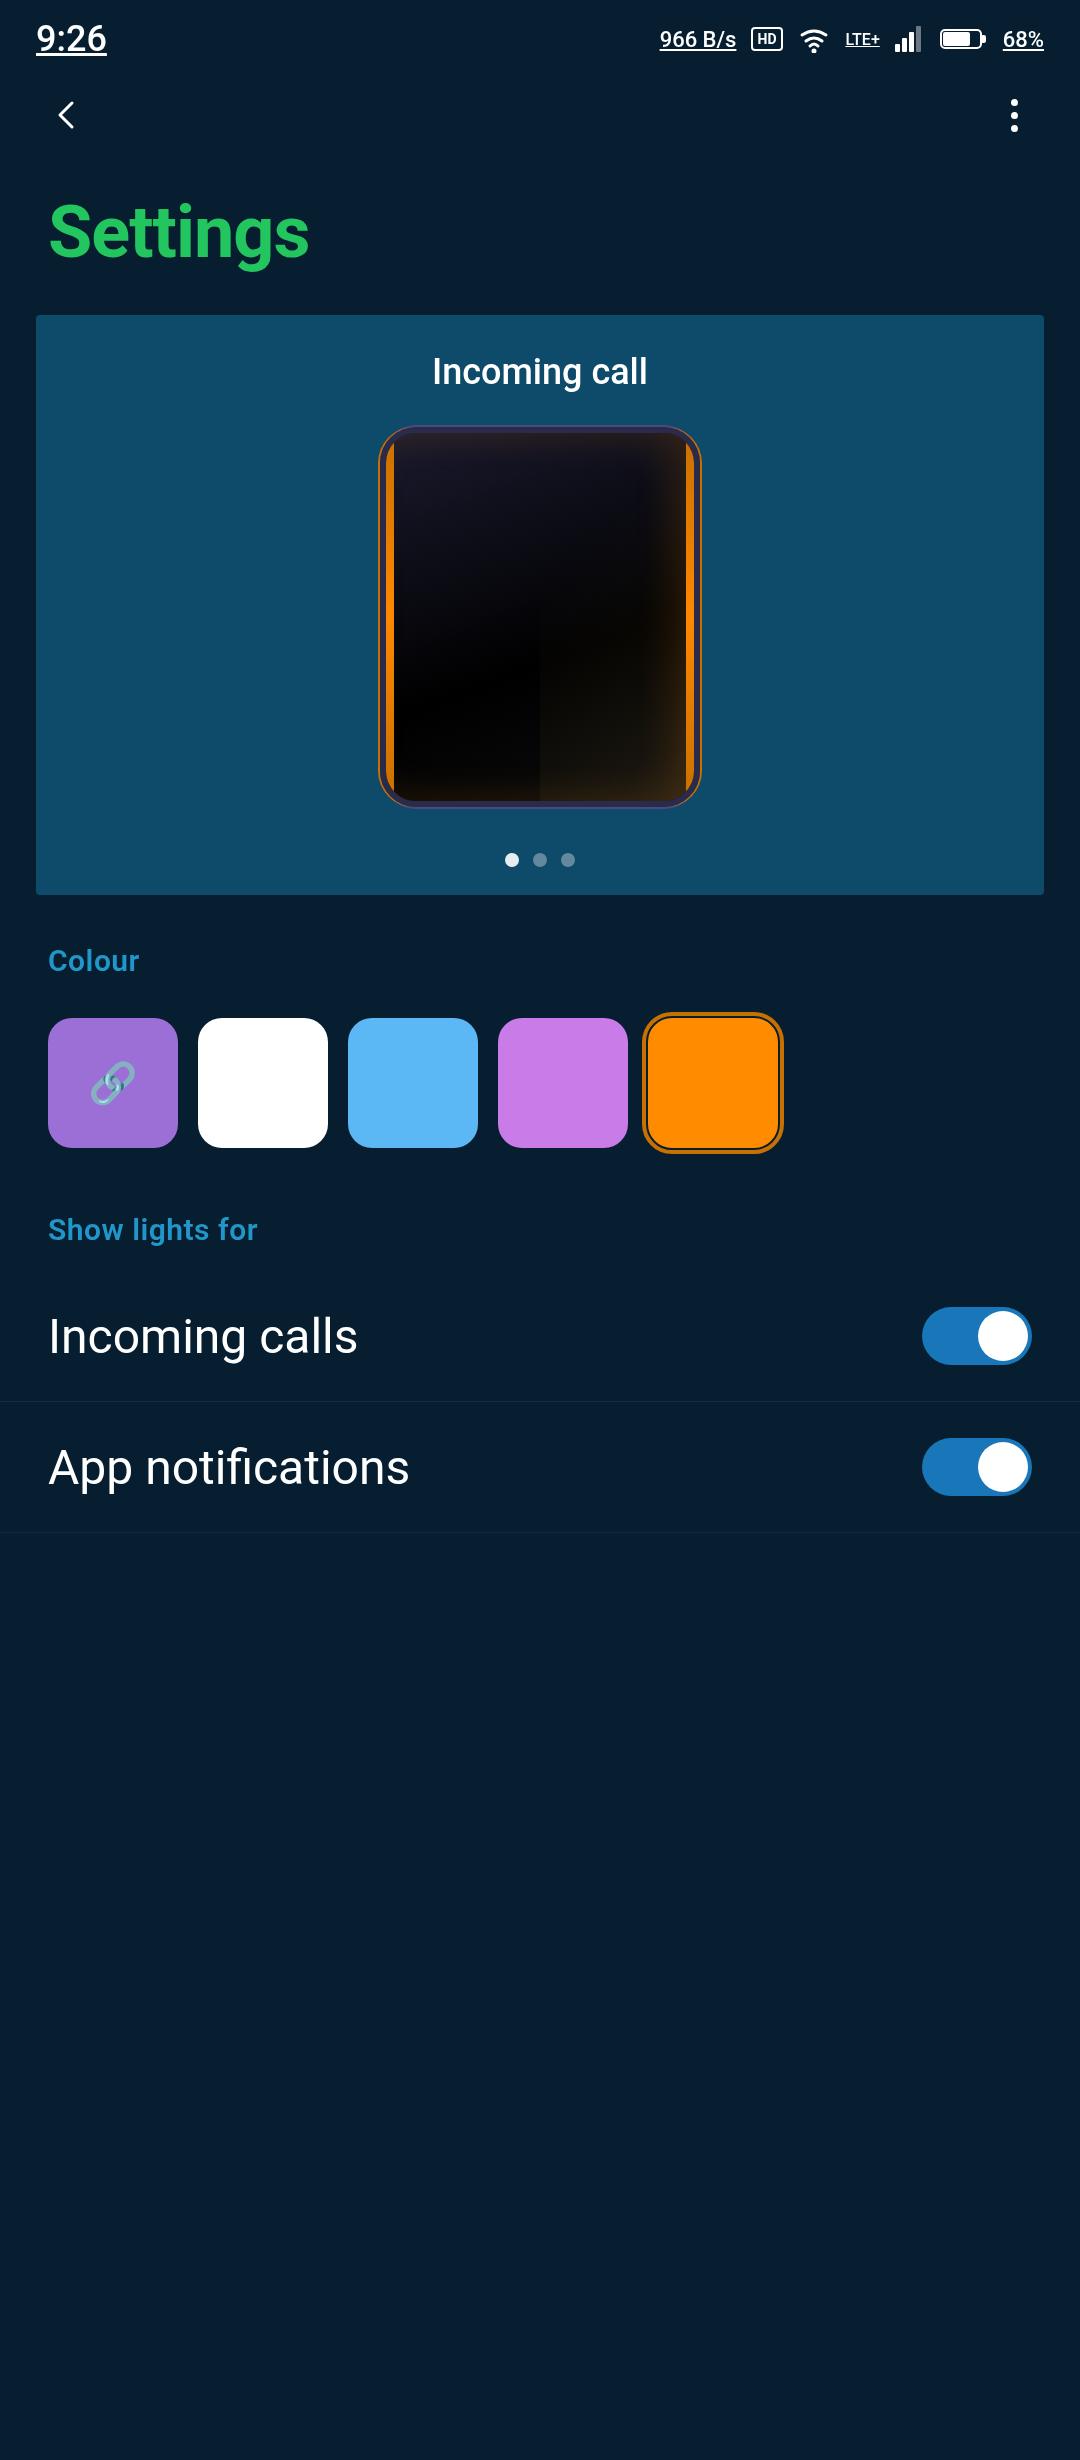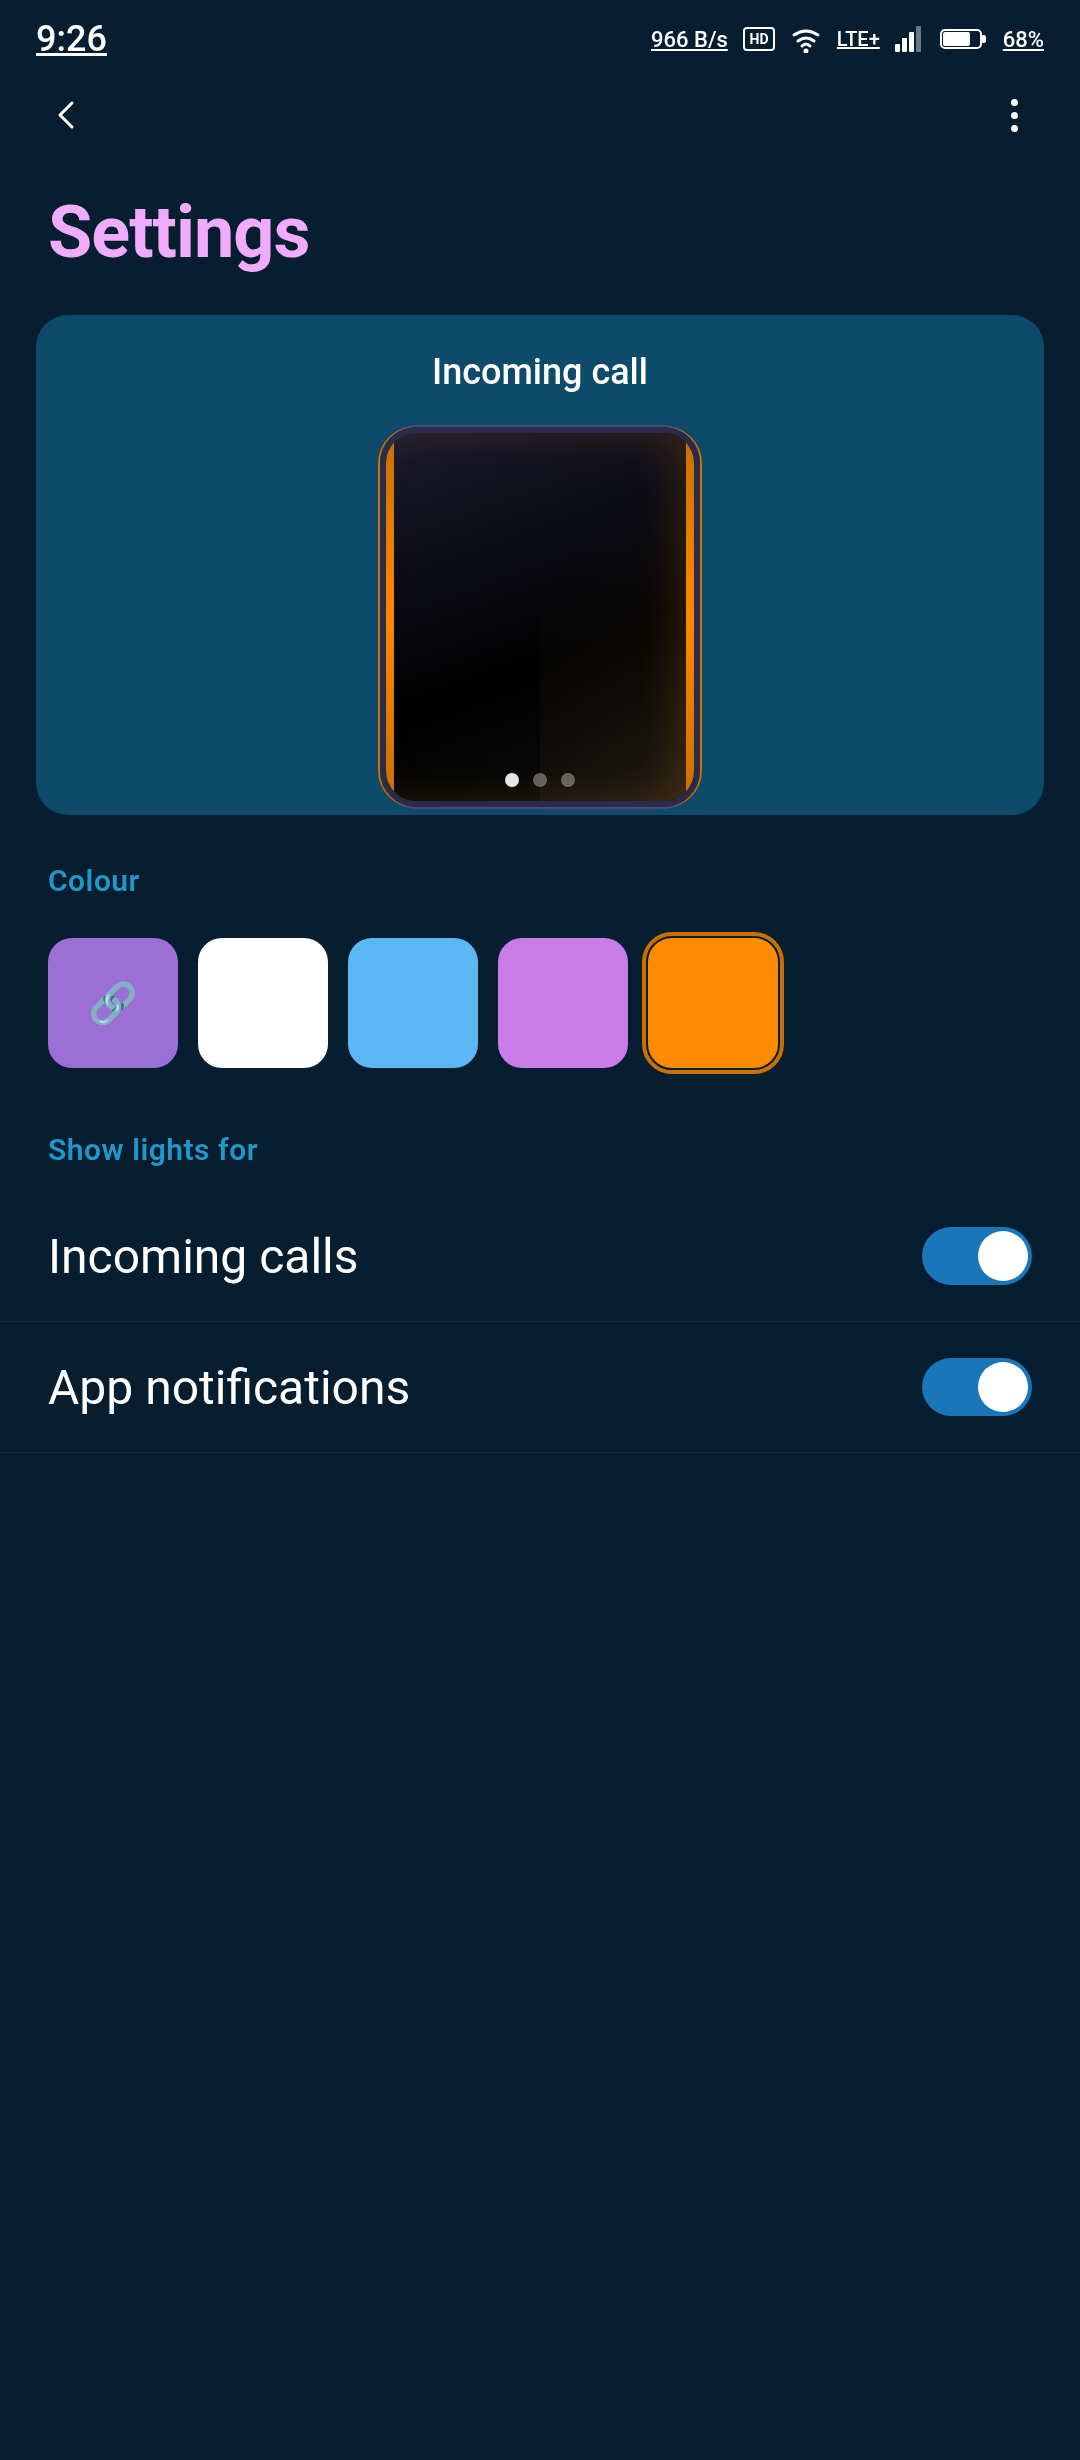--- a/index.html
+++ b/index.html
@@ -80,32 +80,32 @@
       height: 7px;
       background: #fff;
       border-radius: 50%;
     }
 
     
     .page-title {
       padding: 30px 48px 40px 48px;
       font-size: 72px;
       font-weight: 700;
-      color: #f0abfc;
+      color: #22c55e;
       letter-spacing: -1px;
     }
 
     
     .preview-card {
       margin: 0 36px;
       background: #0e4a6a;
-      border-radius: 32px;
+      border-radius: 4px;
       overflow: hidden;
       position: relative;
-      height: 500px;
+      height: 580px;
       display: flex;
       flex-direction: column;
       align-items: center;
     }
     .preview-label {
       font-size: 36px;
       font-weight: 500;
       color: #ffffff;
       padding: 36px 0 24px 0;
       text-align: center;
@@ -279,21 +279,21 @@
       <text x="16" y="17" text-anchor="middle" font-size="14" font-weight="bold" fill="white">HD</text>
     </svg>
 
     <svg width="32" height="28" viewBox="0 0 32 28" fill="none">
       <path d="M4 10 Q16 2 28 10" stroke="white" stroke-width="3" stroke-linecap="round" fill="none"></path>
       <path d="M8 16 Q16 10 24 16" stroke="white" stroke-width="3" stroke-linecap="round" fill="none"></path>
       <path d="M12 21 Q16 17 20 21" stroke="white" stroke-width="3" stroke-linecap="round" fill="none"></path>
       <circle cx="16" cy="26" r="2.5" fill="white"></circle>
     </svg>
 
-    <span class="status-icon-text" style="font-size:20px;">LTE+</span>
+    <span class="status-icon-text" style="font-size:16px;">LTE+</span>
 
     <svg width="30" height="26" viewBox="0 0 30 26" fill="white">
       <rect x="0" y="18" width="5" height="8" rx="1"></rect>
       <rect x="7" y="12" width="5" height="14" rx="1"></rect>
       <rect x="14" y="6" width="5" height="20" rx="1"></rect>
       <rect x="21" y="0" width="5" height="26" rx="1" opacity="0.4"></rect>
     </svg>
 
     <svg width="48" height="26" viewBox="0 0 48 26" fill="none">
       <rect x="1" y="4" width="40" height="18" rx="4" stroke="white" stroke-width="2" fill="none"></rect>

